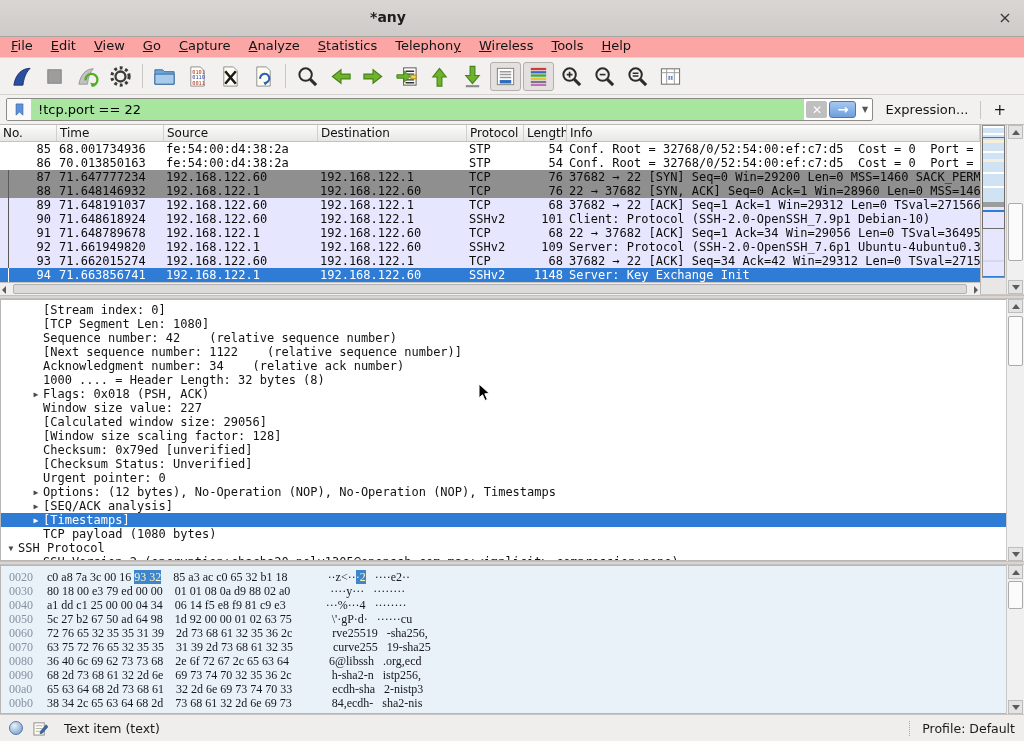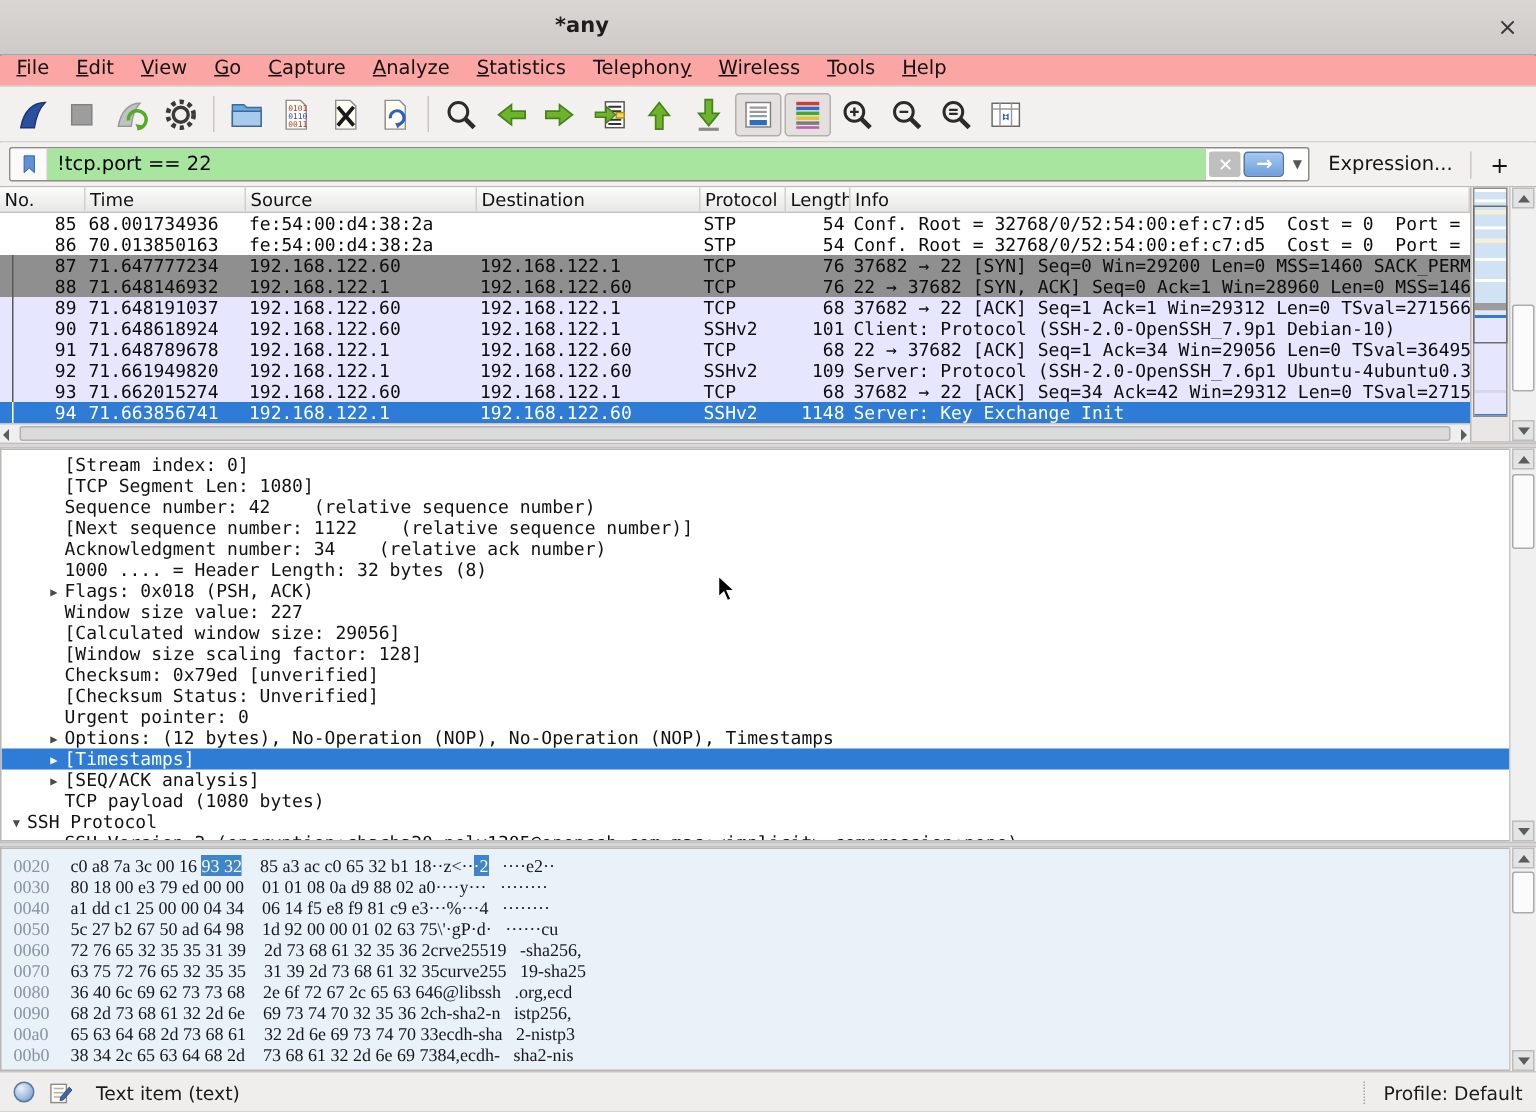--- a/index.html
+++ b/index.html
@@ -89,21 +89,21 @@
   .dline.ind1{padding-left:28px}
   .dline.sel{background:var(--sel);color:#fff}
   .dline.sel .tri{color:#fff}
 
   
   .hexpane{height:149px;display:flex;background:var(--hexbg);flex:none}
   .hcontent{flex:1;padding-top:4px;overflow:hidden;border:1px solid #b9b6b3;border-right:none}
   .hrow{height:14px;line-height:14px;display:flex;font-family:Liberation Serif, serif;font-size:12px;color:#16181a;white-space:pre}
   .hoff{width:46px;padding-left:8px;color:#8593a2}
   .hx2{margin-left:12px}
-  .hascii{}
+  .hascii{margin-left:40px}
   .hascii2{margin-left:9px}
   .hl{background:#3f85cc;color:#fef9c3;font-style:normal}
 
   
   .statusbar{height:27px;background:#f0eeec;border-top:1px solid #c9c6c3;display:flex;align-items:center;padding:12px 9px;font-size:12.5px;color:#1a1a1a;flex:none}
   .sb-circle{width:14px;height:14px;border-radius:50%;background:radial-gradient(circle at 35% 30%,#e9f1f9,#8fb0d8 70%,#5b7ca8);border:1px solid #5878a0;margin-right:10px}
   .sb-note{margin-right:16px;display:flex}
   .sb-note svg{width:15px;height:15px}
   .sb-spacer{flex:1}
   .sb-sep{width:1px;height:15px;border-left:1px dotted #a5a5a5;margin:0 12px}
@@ -450,22 +450,22 @@
         <div class="dline ind1"><span class="tri"></span><span>Acknowledgment number: 34    (relative ack number)</span></div>
         <div class="dline ind1"><span class="tri"></span><span>1000 .... = Header Length: 32 bytes (8)</span></div>
         <div class="dline ind1"><span class="tri">▶</span><span>Flags: 0x018 (PSH, ACK)</span></div>
         <div class="dline ind1"><span class="tri"></span><span>Window size value: 227</span></div>
         <div class="dline ind1"><span class="tri"></span><span>[Calculated window size: 29056]</span></div>
         <div class="dline ind1"><span class="tri"></span><span>[Window size scaling factor: 128]</span></div>
         <div class="dline ind1"><span class="tri"></span><span>Checksum: 0x79ed [unverified]</span></div>
         <div class="dline ind1"><span class="tri"></span><span>[Checksum Status: Unverified]</span></div>
         <div class="dline ind1"><span class="tri"></span><span>Urgent pointer: 0</span></div>
         <div class="dline ind1"><span class="tri">▶</span><span>Options: (12 bytes), No-Operation (NOP), No-Operation (NOP), Timestamps</span></div>
+        <div class="dline ind1"><span class="tri">▶</span><span>[SEQ/ACK analysis]</span></div>
         <div class="dline ind1 sel"><span class="tri">▶</span><span>[Timestamps]</span></div>
-        <div class="dline ind1"><span class="tri">▶</span><span>[SEQ/ACK analysis]</span></div>
         <div class="dline ind1"><span class="tri"></span><span>TCP payload (1080 bytes)</span></div>
         <div class="dline ind0"><span class="tri">▼</span><span>SSH Protocol</span></div>
         <div class="dline ind1"><span class="tri">▶</span><span>SSH Version 2 (encryption:chacha20-poly1305@openssh.com mac:&lt;implicit&gt; compression:none)</span></div>
       </div>
     <div class="vsb">
       <div class="btn" style="top:0">
           <div class="tri-up"></div>
         </div>
       <div class="thumb" style="top:17px;height:50px"></div>
       <div class="btn" style="bottom:0">

